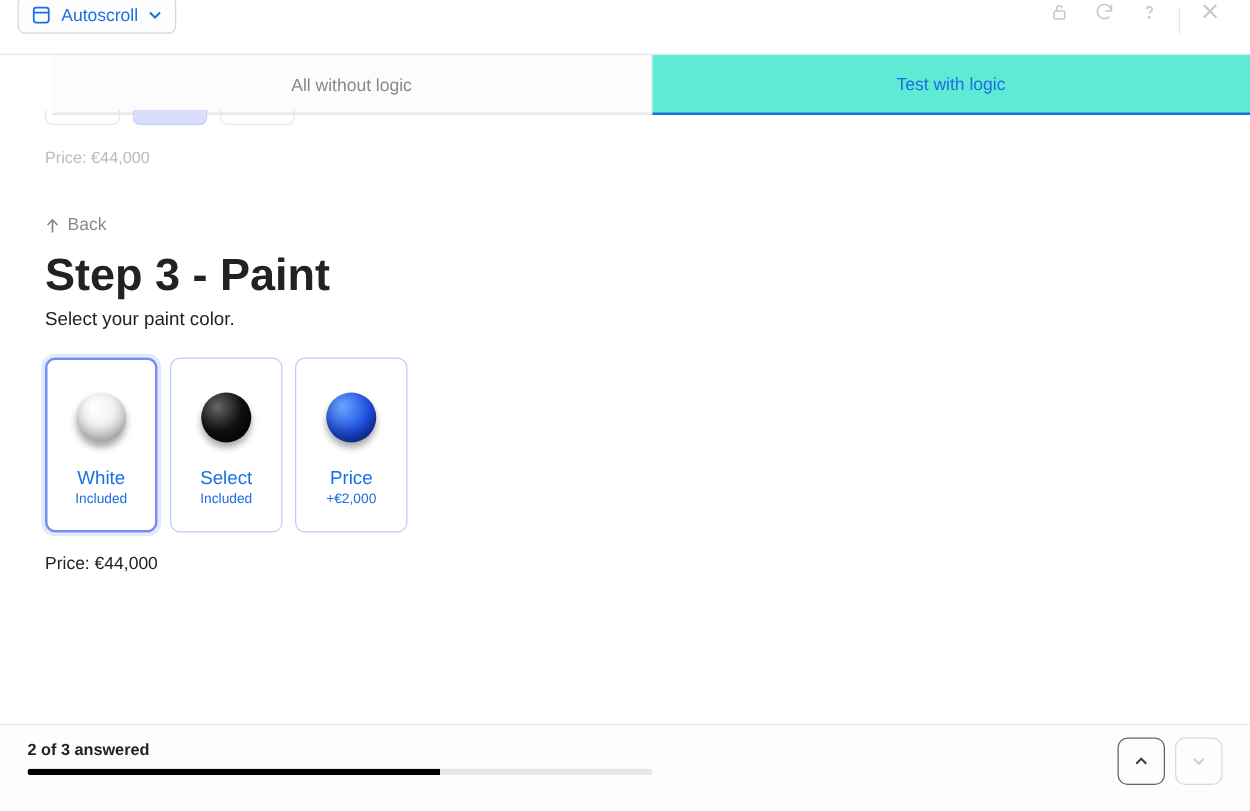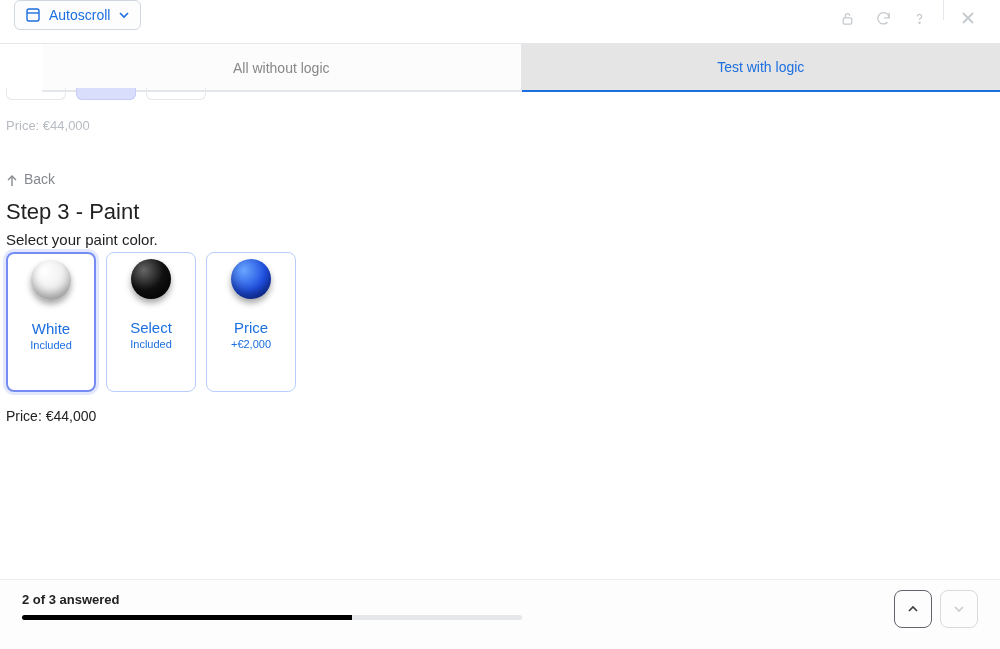--- a/index.html
+++ b/index.html
@@ -18,22 +18,22 @@
     font-family:-apple-system,BlinkMacSystemFont,"Segoe UI",Arial,sans-serif;
     color:var(--text);
     background:#fff;
     position:relative;
     overflow:hidden;
   }
   
   .toolbar{
     height:44px;
     display:flex;
-    align-items:flex-start;
-    padding:0 14px;
+    align-items:flex-end;
+    padding:16px 14px;
     border-bottom:1px solid var(--lightborder);
   }
   .autoscroll-btn{
     display:flex;align-items:center;gap:8px;
     border:1px solid var(--border);
     border-radius:6px;
     padding:6px 10px;
     color:var(--blue-text);
     font-size:14px;
     cursor:pointer;
@@ -48,64 +48,64 @@
     cursor:pointer;
   }
   .toolbar-sep{width:1px;height:20px;background:var(--lightborder);margin:0 6px;}
   
   .tabs{display:flex;height:48px;padding-left:42px;}
   .tab{
     flex:1;
     display:flex;align-items:center;justify-content:center;
     font-size:14px;
     border-bottom:1px solid var(--lightborder);
-    background:#e5e5e5;
+    background:#5eead4;
   }
   .tab.left{
     border-right:1px solid var(--lightborder);
     color:#888;
     background:#fcfcfc;
   }
   .tab.left{box-shadow:inset 0 -1px 0 var(--lightborder);}
   .tab.right{
     color:var(--blue-text);
     border-bottom:2px solid var(--blue-text);
     font-weight:500;
   }
   
   .content{
     position:absolute;top:92px;left:0;right:0;bottom:70px;
-    padding:0 6px;
+    padding:0 36px;
   }
   .ghost-row{
     display:flex;gap:10px;margin-top:-4px;
   }
   .ghost-card{
     width:60px;height:12px;
     border:1px solid #e5e7eb;border-radius:0 0 6px 6px;
     border-top:none;
   }
   .ghost-card.sel{background:#d8defb;border-color:#c5cdf6;}
   .price-ghost{
     color:#b7bcc3;font-size:13px;margin-top:18px;
   }
   .back-link{
     display:flex;align-items:flex-end;gap:6px;
     color:#868a8f;font-size:14px;margin-top:38px;
   }
   .step-title{
-    font-size:22px;font-weight:400;margin:12px 0 6px 0;
-  }
-  .step-sub{font-size:15px;margin-bottom:4px;}
+    font-size:36px;font-weight:700;margin:12px 0 6px 0;
+  }
+  .step-sub{font-size:15px;margin-bottom:22px;}
   .options{display:flex;gap:10px;}
   .card{
     width:90px;height:140px;
     border:1px solid #b8cdfb;
     border-radius:8px;
-    display:flex;flex-direction:column;align-items:center;
+    display:flex;flex-direction:column;align-items:center;justify-content:center;
     gap:0;
     cursor:pointer;
   }
   .card.selected{
     border:2px solid #758df2;
     box-shadow:0 0 0 3px rgba(117,141,242,.2);
   }
   .card .orb{
     width:40px;height:40px;border-radius:50%;
     margin-top:6px;

